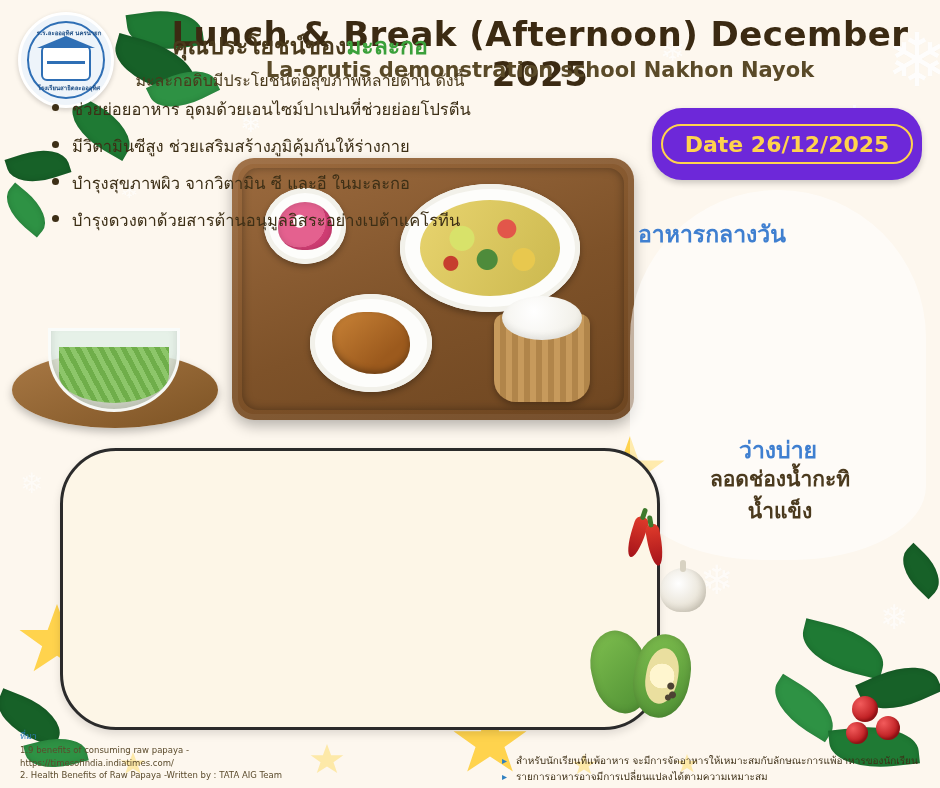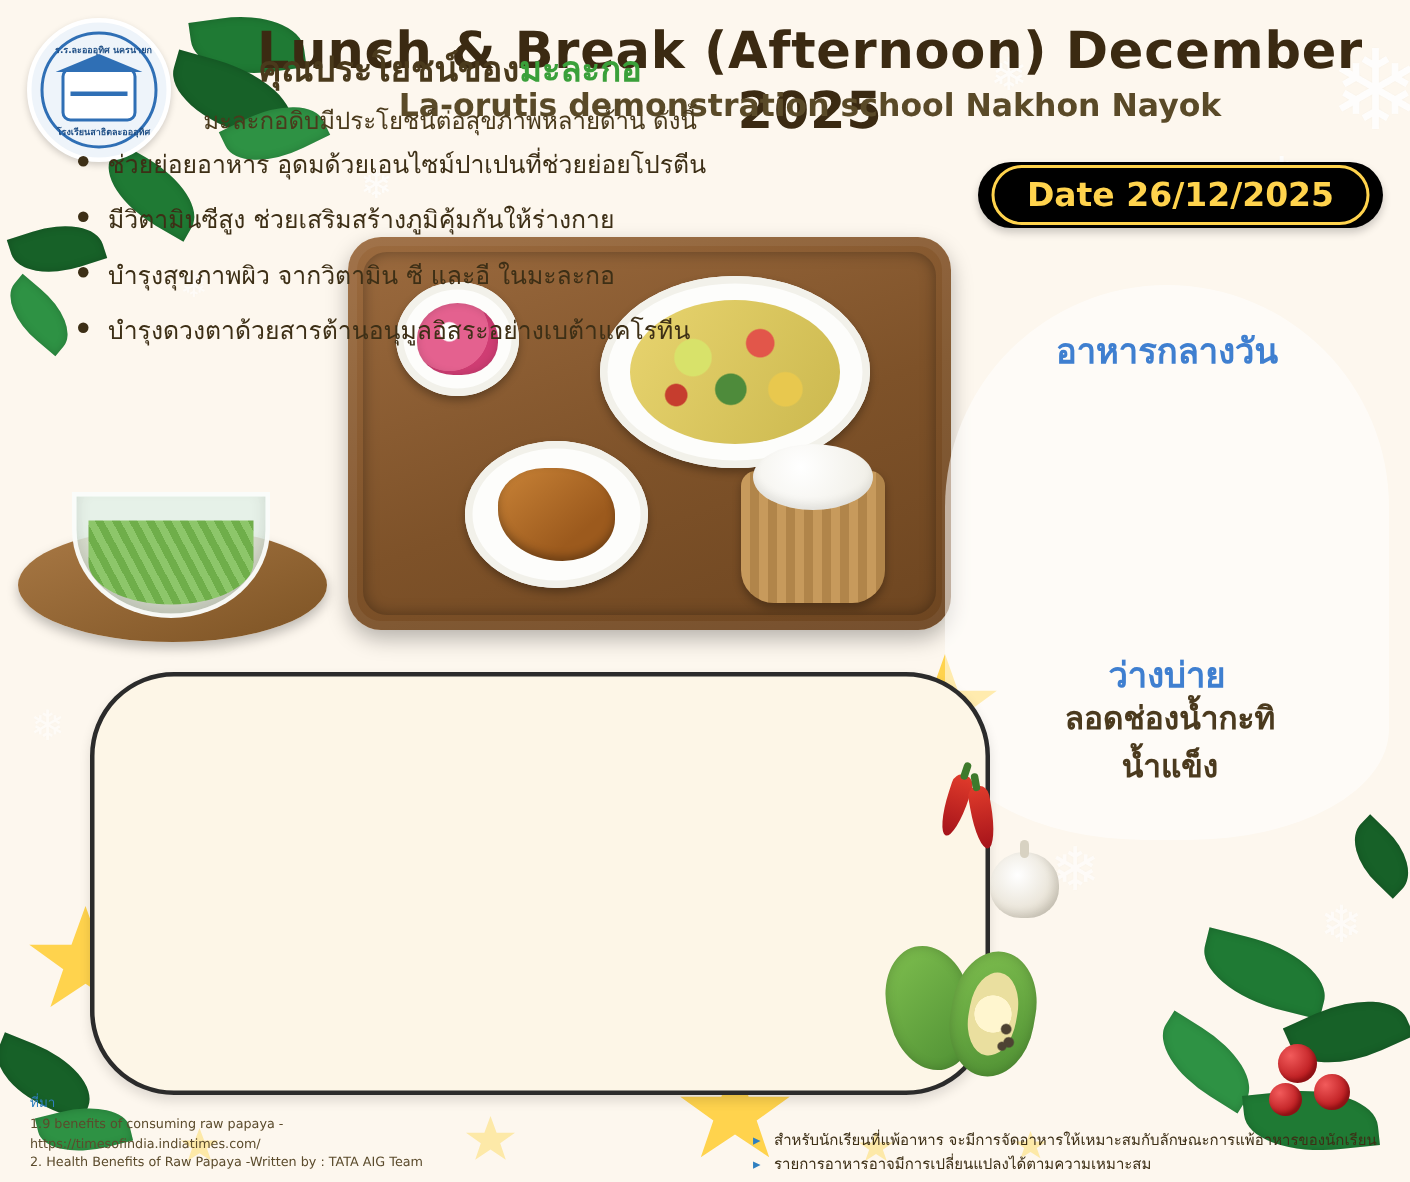--- a/index.html
+++ b/index.html
@@ -110,22 +110,22 @@
     text-align: center; color: #1f4f86;
     font-size: 6px; font-weight: bold;
     font-family: "DejaVu Sans", sans-serif;
   }
   .logo .txt-top { top: 13px; }
   .logo .txt-bot { bottom: 12px; }
 
   
   .date-pill {
     position: absolute; right: 18px; top: 108px;
-    width: 270px; height: 44px;
-    background: #000000;
+    width: 270px; height: 72px;
+    background: #6d28d9;
     border-radius: 30px;
     display: flex; align-items: center; justify-content: center;
     box-shadow: 0 3px 6px rgba(0,0,0,.2);
   }
   .date-pill-inner {
     width: 252px; height: 40px;
     border: 2px solid #ffd34d;
     border-radius: 22px;
     display: flex; align-items: center; justify-content: center;
     color: #ffd34d;
@@ -221,21 +221,21 @@
 
   
   .menu-card {
     position: absolute; right: 14px; top: 190px;
     width: 296px; height: 370px;
     background: rgba(255,255,255,.55);
     border-radius: 50% 50% 45% 45% / 40% 40% 20% 20%;
   }
   .menu-h1 {
     position: absolute; right: 22px; top: 216px; width: 280px;
-    text-align: center; color: #3f7fd0;
+    text-align: left; color: #3f7fd0;
     font-size: 23px; font-weight: bold;
     font-family: "DejaVu Sans", sans-serif;
   }
   .menu-body {
     position: absolute; right: 10px; top: 250px; width: 300px;
     text-align: center; color: #4b3a1e;
     font-size: 21px; font-weight: bold; line-height: 1.5;
     font-family: "DejaVu Sans", sans-serif;
   }
   .menu-h2 {

